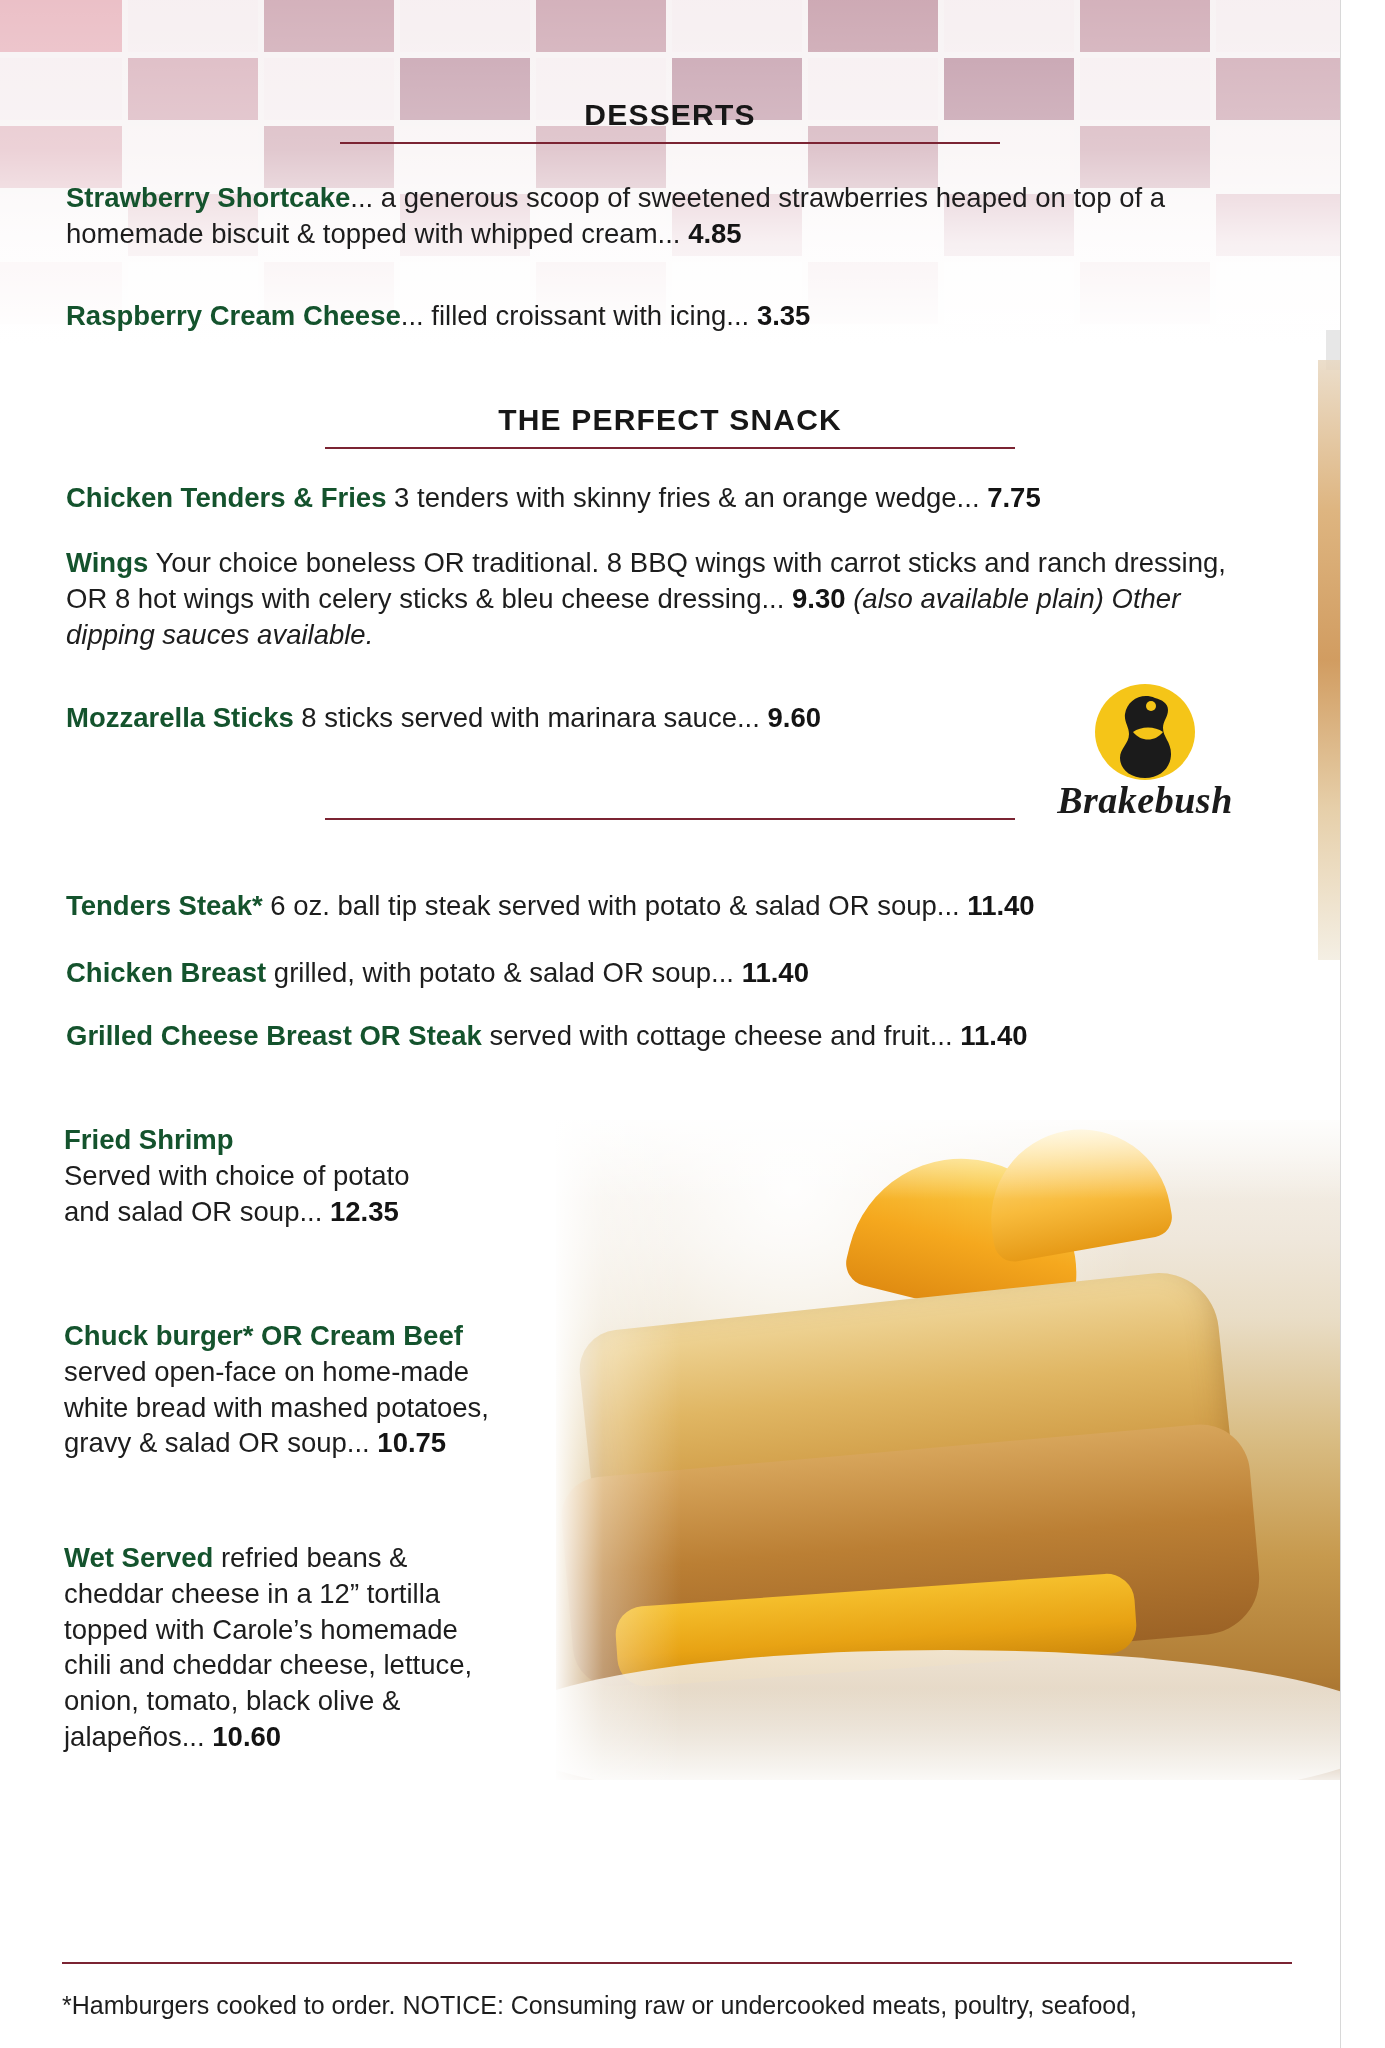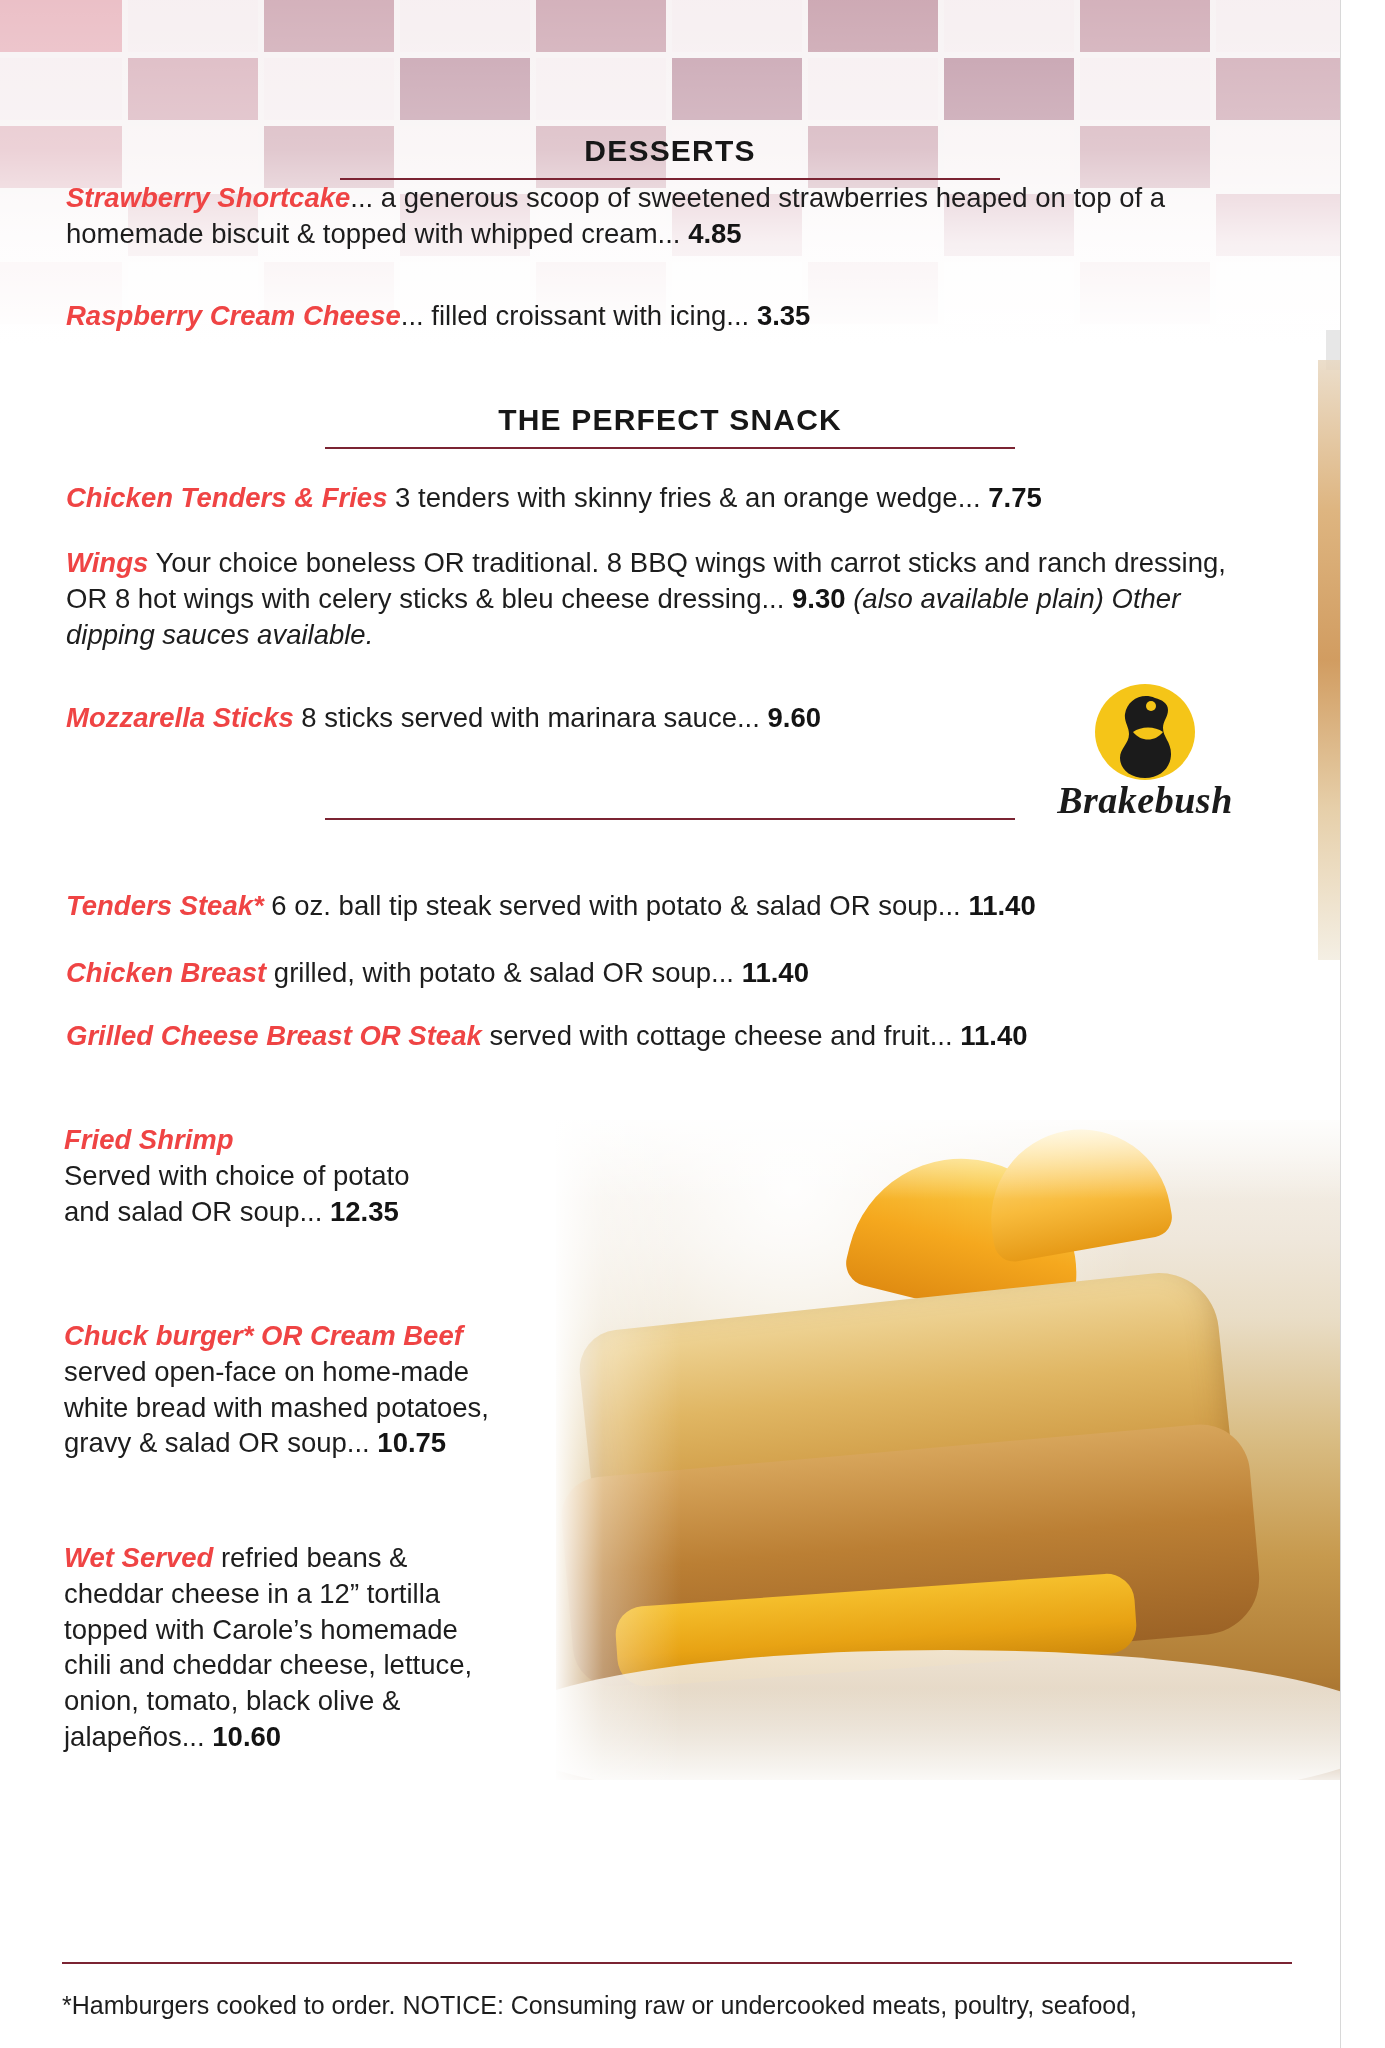--- a/index.html
+++ b/index.html
@@ -102,23 +102,22 @@
     margin: 10px auto 0 auto;
   }
 
   .item {
     font-size: 27.5px;
     line-height: 1.30;
     color: #1d1d1d;
     font-family: "Liberation Sans", sans-serif;
   }
   .item b {
-    color: #ef4444;
+    color: #14532d;
     font-weight: bold;
-    font-style: italic;
   }
   .item .price {
     font-weight: bold;
     color: #141414;
   }
   .item i {
     font-style: italic;
   }
 
   
@@ -312,21 +311,21 @@
   <div class="fade-white"></div>
 </div>
 
 <div class="edge-photo-sliver2"></div>
 <div class="edge-photo-sliver"></div>
 <div class="page-right-edge"></div>
 <div class="edge-line"></div>
 
 <div class="content">
 
-  <div style="position:absolute;left:0;top:98px;width:1340px;margin-top:36px;">
+  <div style="position:absolute;left:0;top:98px;width:1340px;">
     <div class="section-head">DESSERTS</div>
     <div class="rule" style="width:660px;"></div>
   </div>
 
   <div class="item" style="position:absolute;left:66px;top:180px;width:1180px;">
     <b>Strawberry Shortcake</b><span>... a generous scoop of sweetened strawberries heaped on top of a homemade biscuit &amp; topped with whipped cream... </span><span class="price">4.85</span>
   </div>
 
   <div class="item" style="position:absolute;left:66px;top:298px;width:1180px;">
     <b>Raspberry Cream Cheese</b><span>... filled croissant with icing... </span><span class="price">3.35</span>

